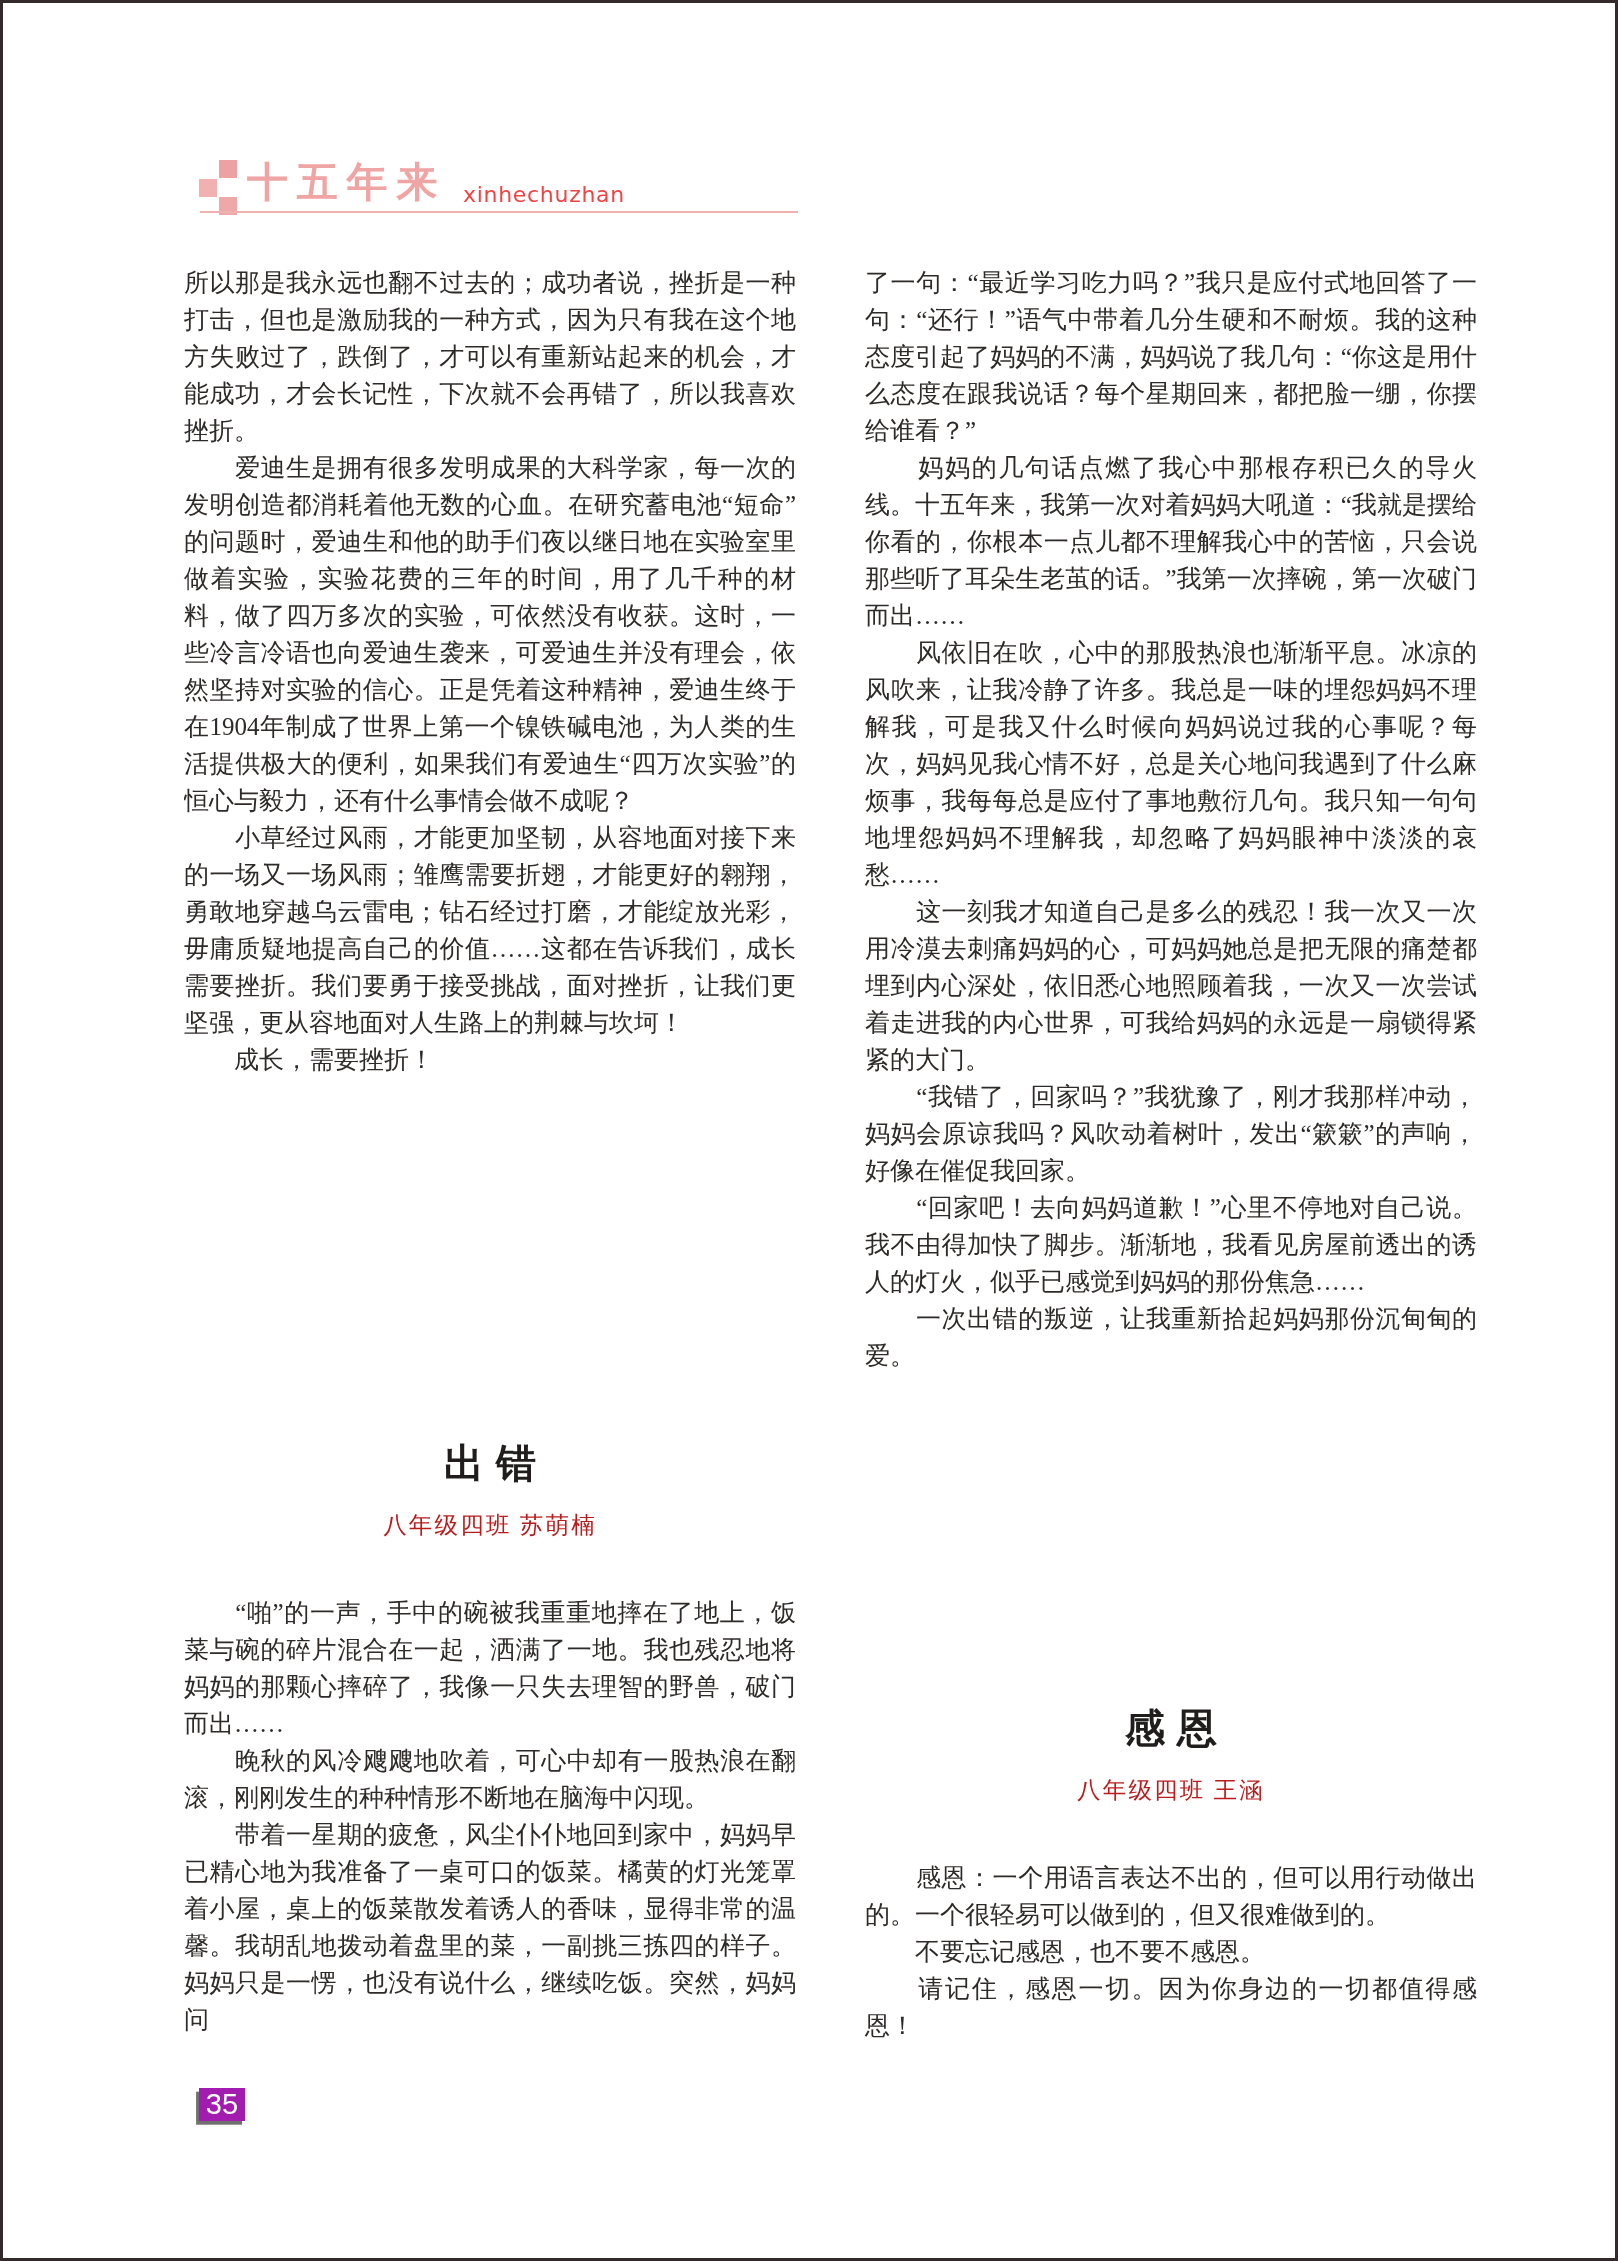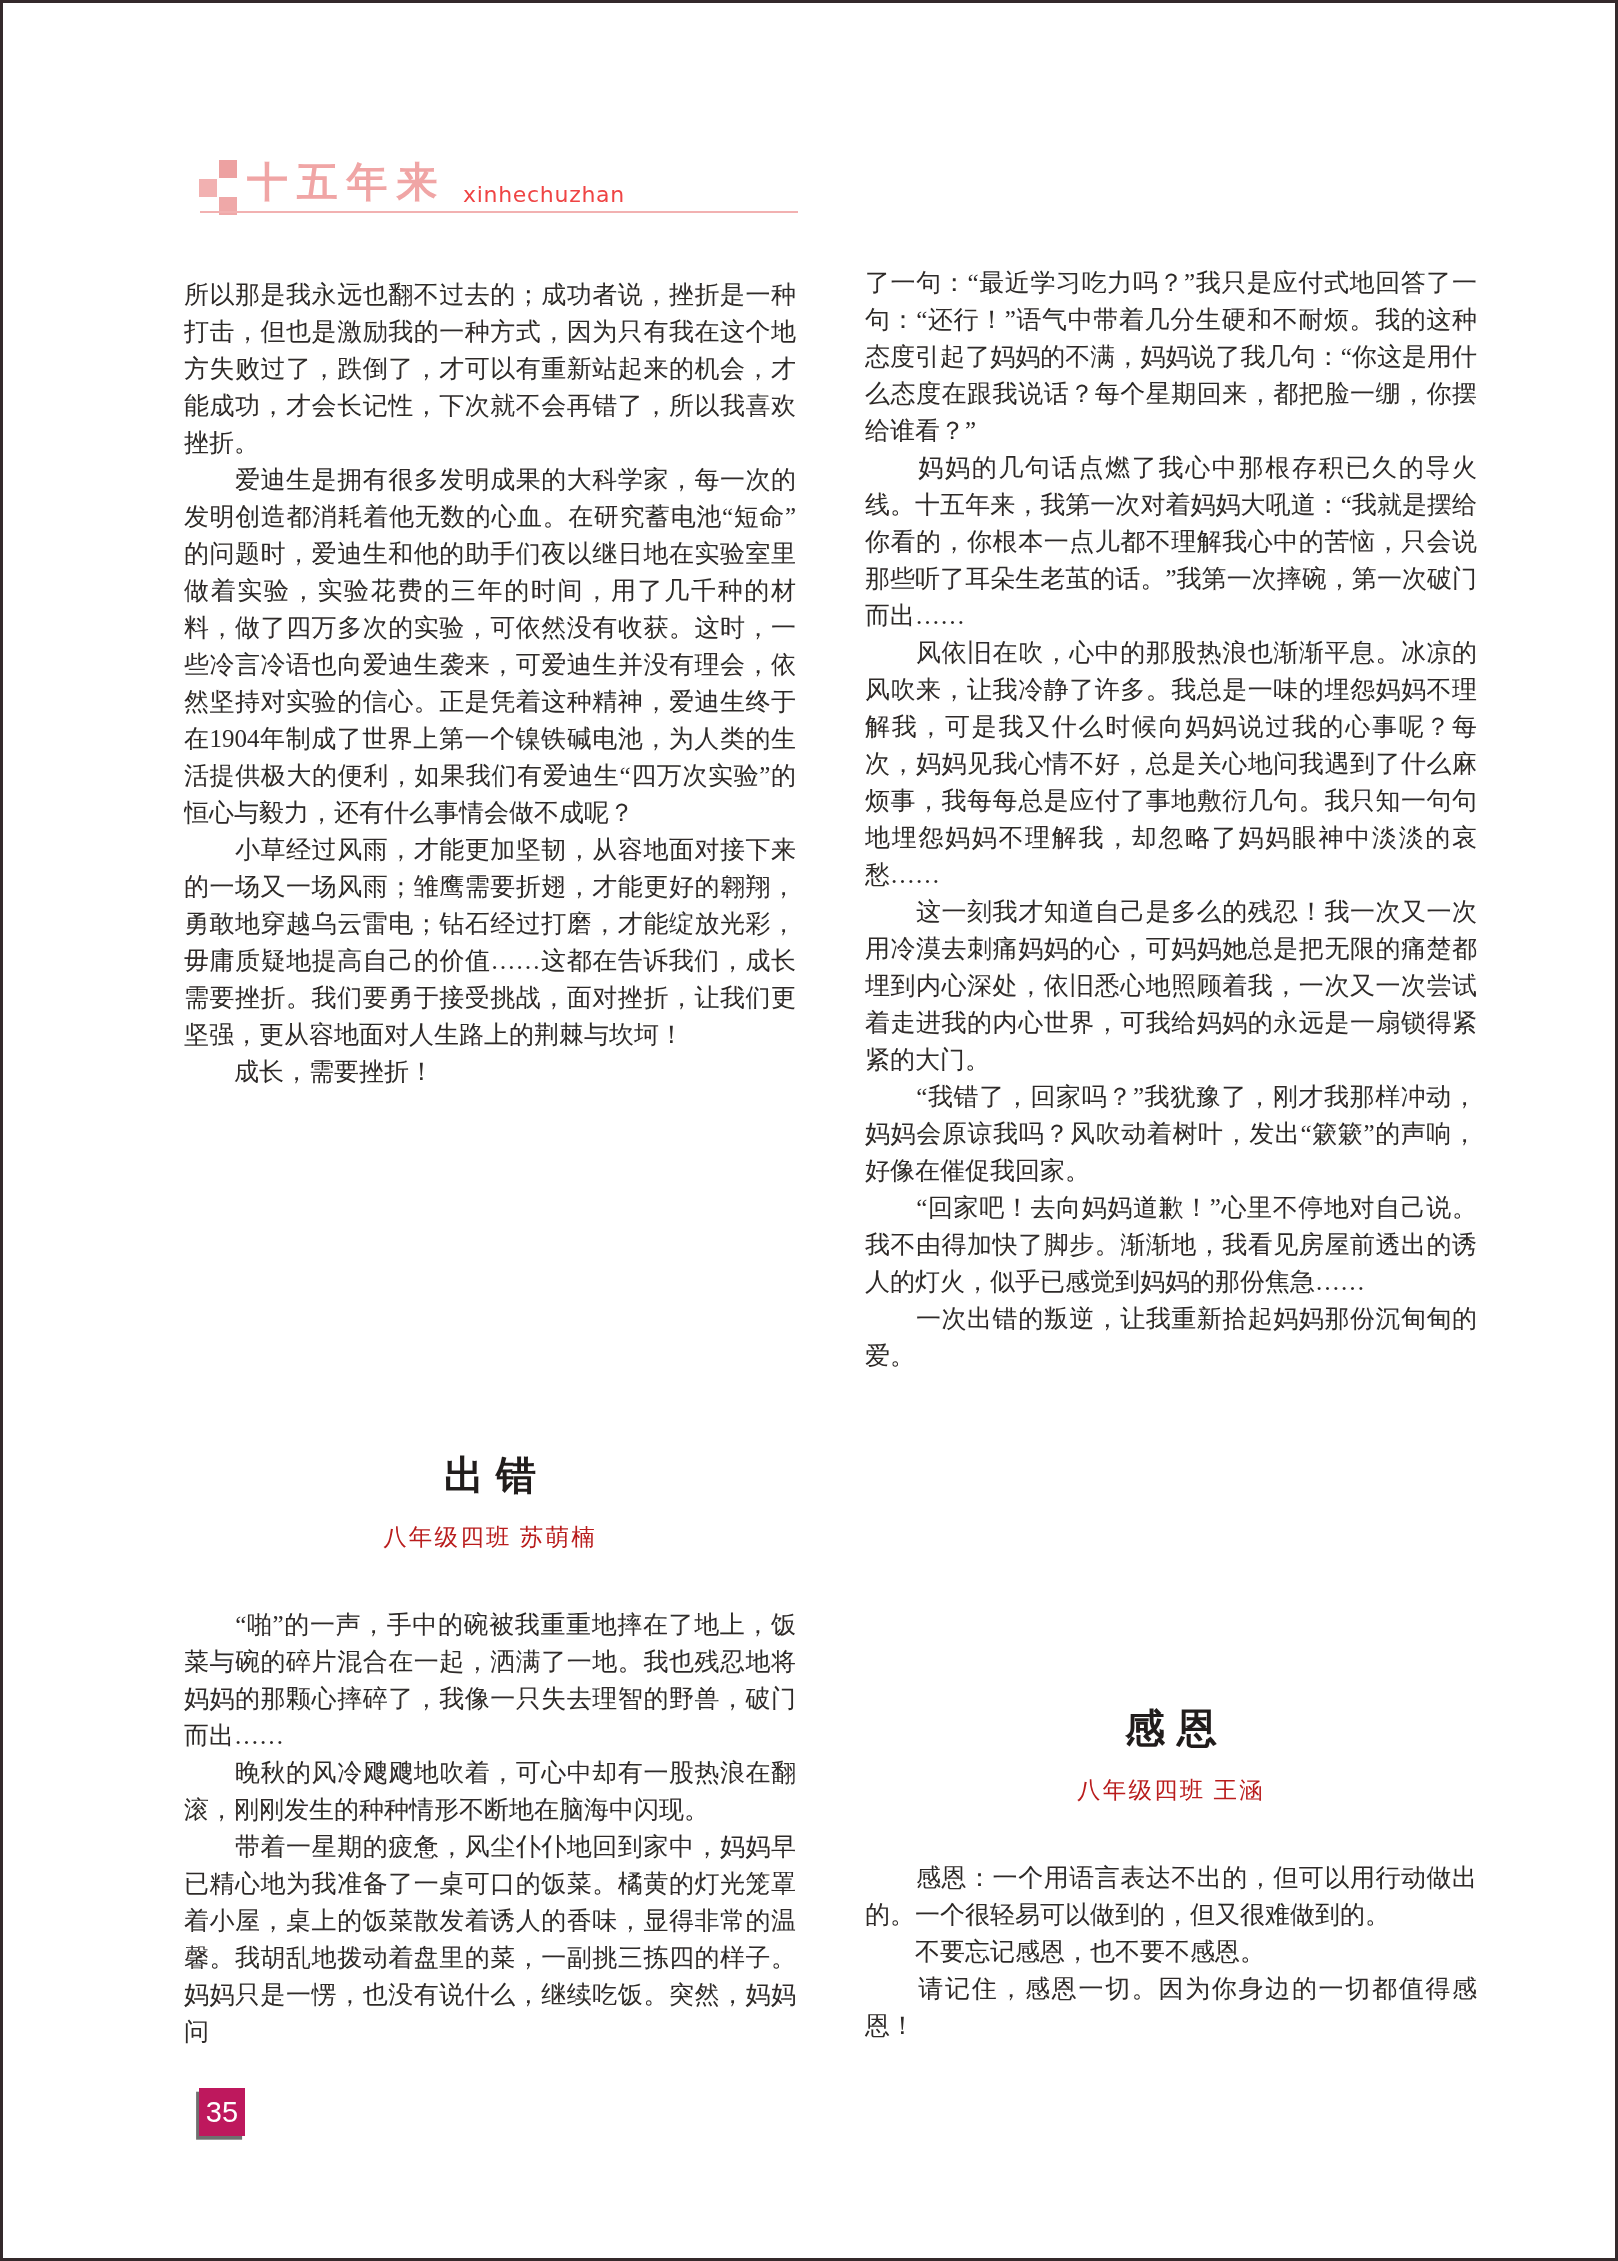--- a/index.html
+++ b/index.html
@@ -34,39 +34,39 @@
   .hdr-rule{position:absolute;left:197px;top:208px;width:598px;height:2.2px;background:#f2b1b1;}
 
   
   .col{
     position:absolute;top:261px;width:612px;
     font-size:25px;line-height:37px;text-align:justify;
   }
   .col-left{left:181px;}
   .col-right{left:862px;}
   .col p{margin:0;padding:0;}
-  .flow-left{height:964px;overflow:hidden;margin-top:12px;}
+  .flow-left{height:964px;overflow:hidden;}
   .flow-right{height:1221px;overflow:hidden;}
 
   .art-title{
     margin:16px;text-align:center;font-weight:600;
     font-size:40px;line-height:56px;letter-spacing:11.8px;text-indent:11.8px;
     color:#211d1c;
   }
   .article-1 .art-title{margin-top:208px;}
   .article-2 .art-title{margin-top:216px;text-align:center;}
   .art-author{
     text-align:center;font-size:23.5px;line-height:34px;
     letter-spacing:2.2px;margin:10.3px 0 52px 0;color:#b91c1c;
   }
 
   
   .page-num{
     position:absolute;left:196px;top:2085px;
-    width:46px;height:48px;background:#be185d;
+    width:46px;height:33px;background:#a21caf;
     box-shadow:-2.9px 3.7px 0 #6f6f6f;
     display:flex;align-items:center;justify-content:center;
     color:#ffffff;font-size:29px;
     font-family:"Liberation Sans","DejaVu Sans",sans-serif;
   }
 </style>
 </head>
 <body>
 
 <div class="page">

